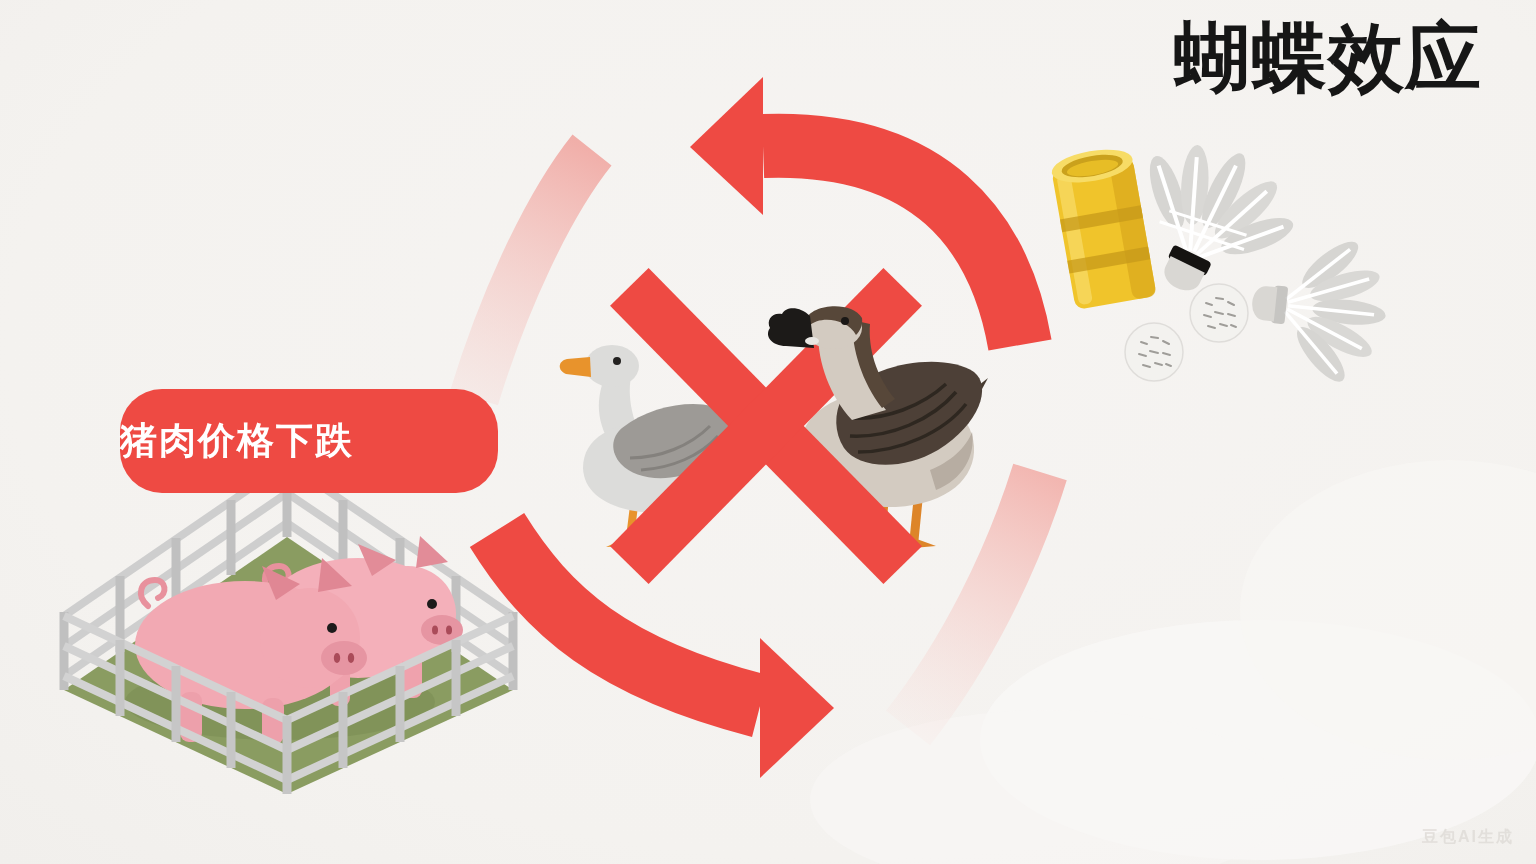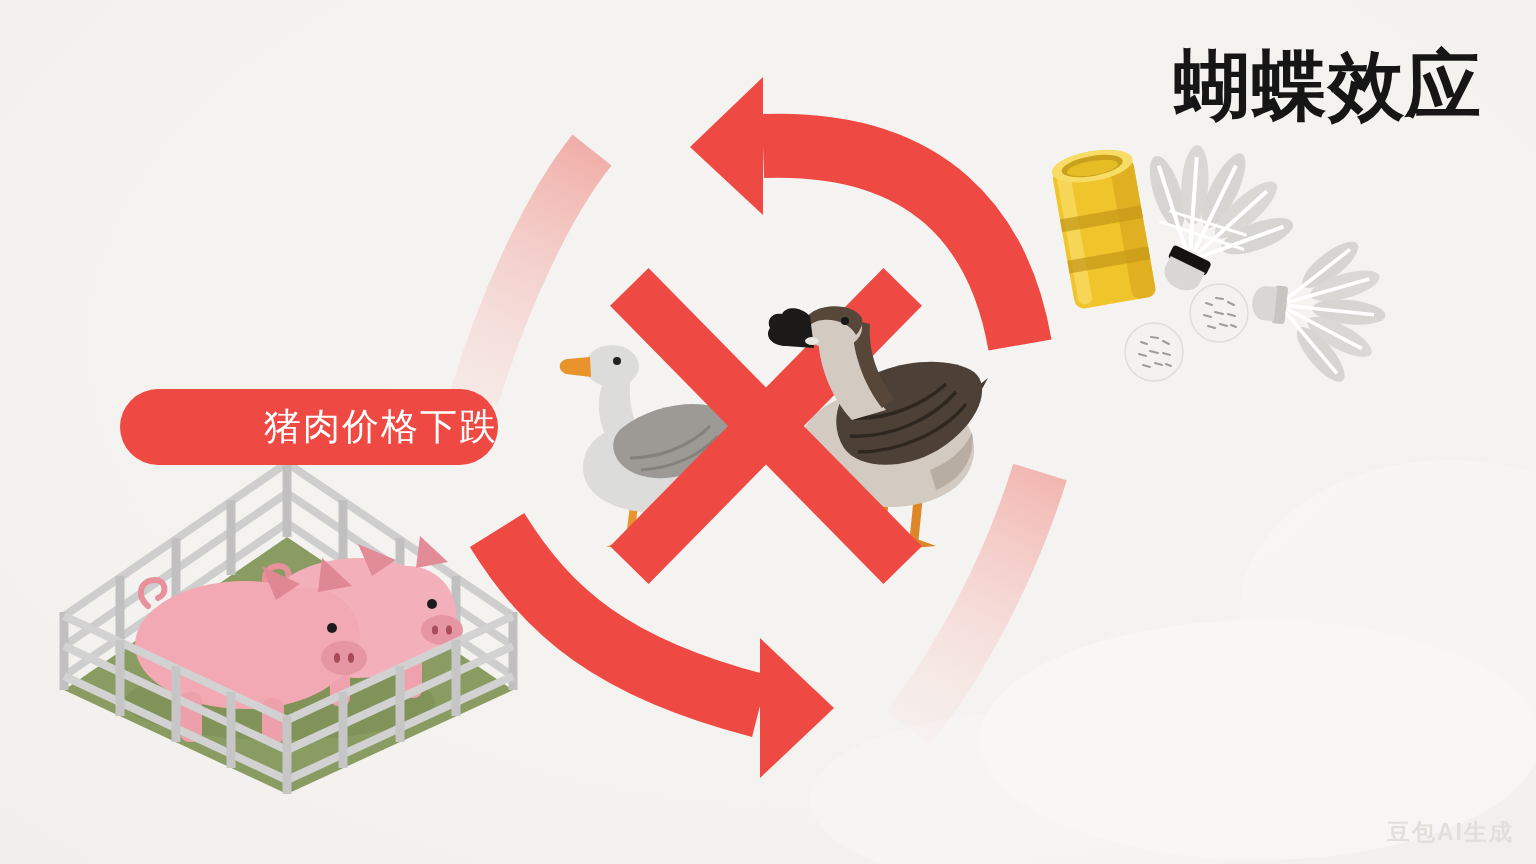--- a/index.html
+++ b/index.html
@@ -3,36 +3,36 @@
 <meta charset="utf-8">
 <style>
   html,body{margin:0;padding:0;background:#d8d8d8;}
   .stage{
     position:relative;width:1536px;height:864px;overflow:hidden;
     background:radial-gradient(ellipse at 55% 40%, #f6f4f2 0%, var(--background,#f4f2ef) 70%, #f1efec 100%);
     font-family:"Liberation Sans","DejaVu Sans",sans-serif;
   }
   .artwork{position:absolute;left:0;top:0;width:1536px;height:864px;display:block;}
   .title{
-    position:absolute;top:48px;right:54px;
+    position:absolute;top:20px;right:54px;
     font-size:76px;font-weight:900;line-height:1;letter-spacing:1px;
     color:var(--title-text,#161616);
   }
   .pill{
-    position:absolute;height:76px;border-radius:42px;
+    position:absolute;height:104px;border-radius:42px;
     background:var(--accent-red,#ee4a43);
     color:var(--pill-text,#ffffff);
-    display:flex;align-items:center;justify-content:flex-end;
-    font-size:37px;font-weight:400;letter-spacing:2px;white-space:nowrap;
+    display:flex;align-items:center;justify-content:flex-start;
+    font-size:37px;font-weight:700;letter-spacing:2px;white-space:nowrap;
   }
   .pill-left{left:120px;top:389px;width:378px;}
   .pill-right{left:1024px;top:389px;width:394px;}
   .watermark{
     position:absolute;right:22px;bottom:16px;
-    font-size:23px;font-weight:700;letter-spacing:2px;
+    font-size:16px;font-weight:700;letter-spacing:2px;
     color:var(--watermark-text,#e6e3df);
   }
 </style>
 </head>
 <body>
 
 <div class="stage">
 
   <svg class="artwork" viewBox="0 0 1536 864" aria-hidden="true">
     <defs>

